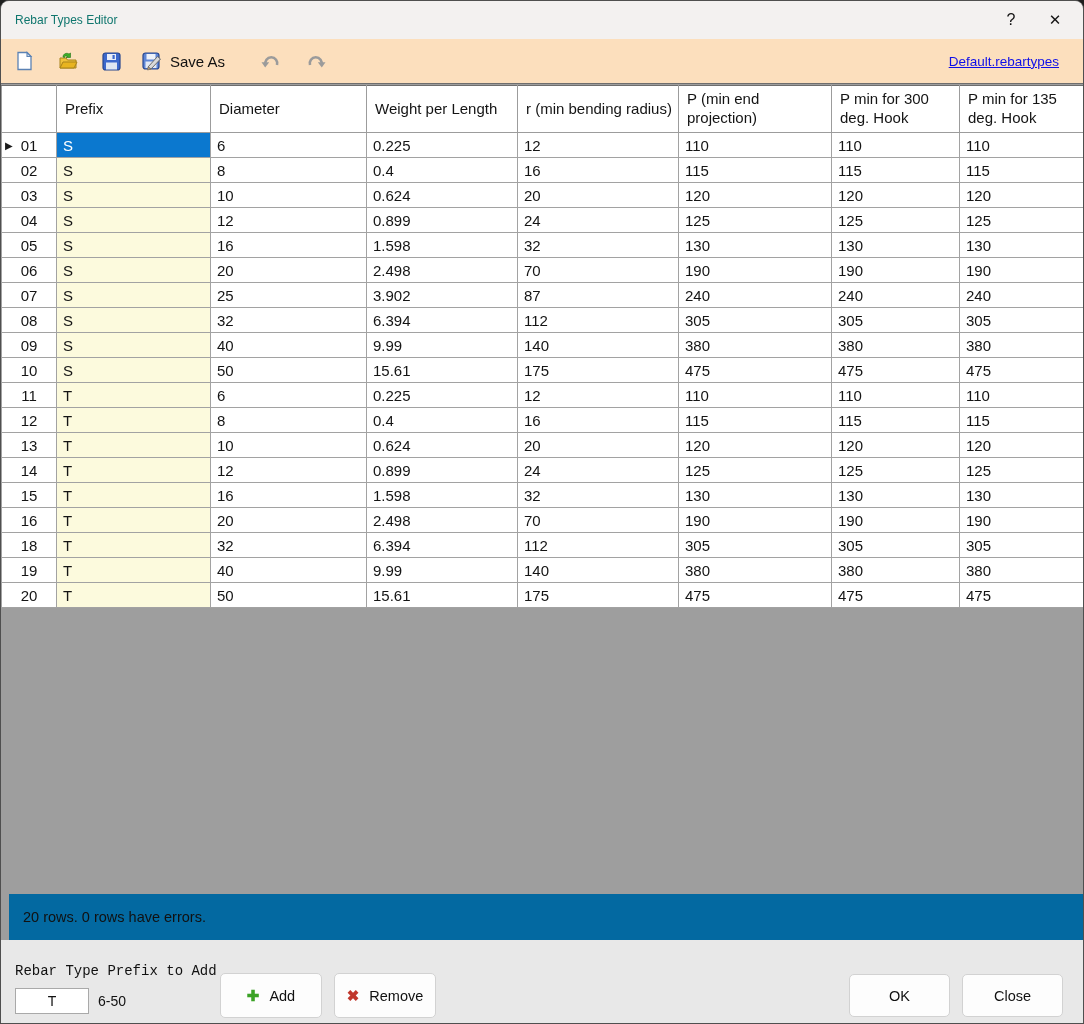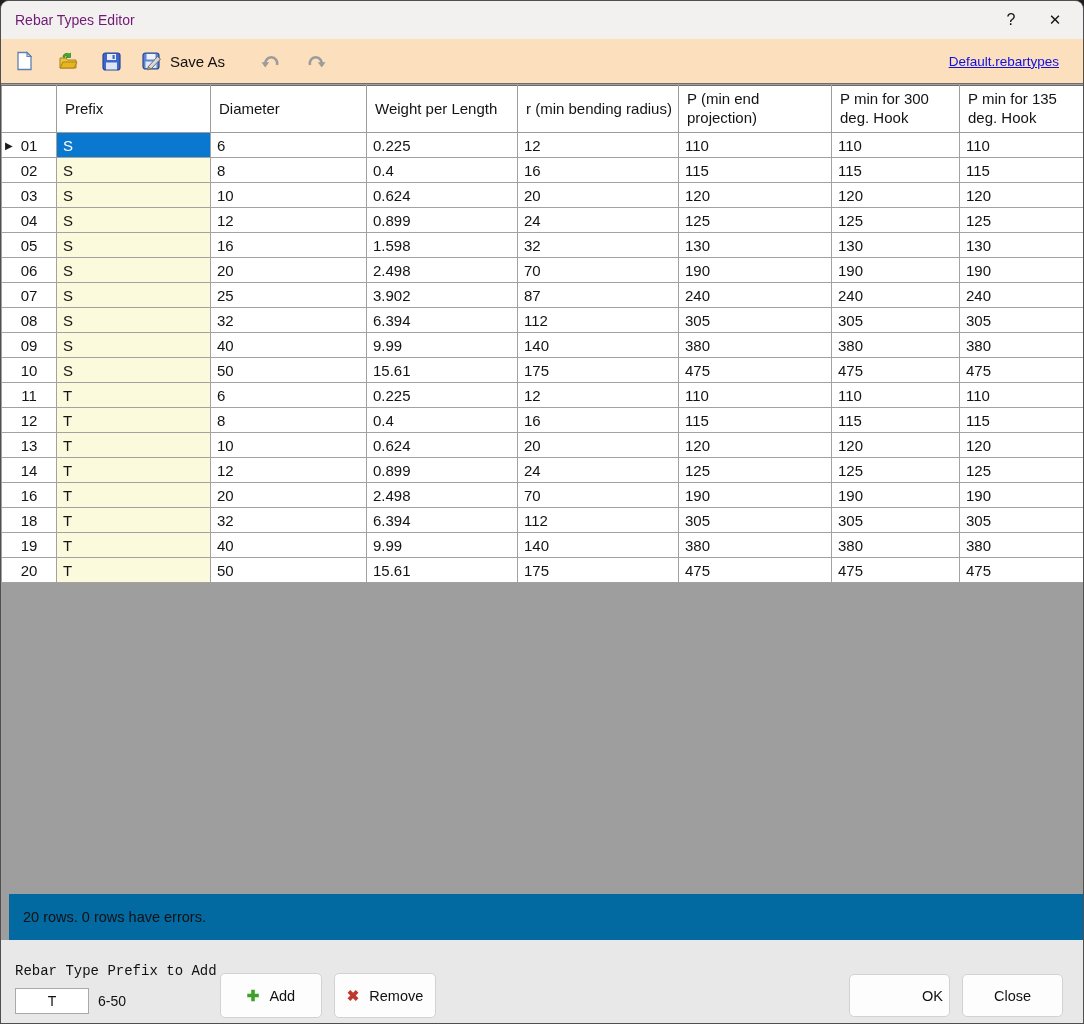--- a/index.html
+++ b/index.html
@@ -7,21 +7,21 @@
   .window{
     position:relative;width:1084px;height:1024px;margin:0 auto;
     background:#9e9e9e;border-radius:9px 9px 0 0;overflow:hidden;
     border:1px solid #4f4f4f;
   }
   
   .titlebar{
     position:absolute;left:0;top:0;width:100%;height:38px;
     background:#f3f1f0;display:flex;align-items:center;
   }
-  .titlebar .title{margin-left:14px;font-size:14px;color:#701a75;}
+  .titlebar .title{margin-left:14px;font-size:12px;color:#0f766e;}
   .titlebar .spacer{flex:1;}
   .cap-btn{width:44px;height:38px;display:flex;align-items:center;justify-content:center;
     font-size:16px;color:#111;cursor:default;background:transparent;border:none;}
   .cap-btn.close{font-size:15px;margin-right:6px;}
   
   .toolbar{
     position:absolute;left:0;top:38px;width:100%;height:45px;
     background:#fcdfbd;display:flex;align-items:center;
     border-bottom:1px solid #6e6e6e;
   }
@@ -69,21 +69,21 @@
     border:1px solid #a9a9a9;background:#fff;font-size:14px;text-align:center;color:#111;padding:0;
   }
   .footer .range-hint{position:absolute;left:97px;top:53px;font-size:14px;color:#111;}
   .btn{
     position:absolute;background:#fdfdfd;border:1px solid #d2d2d2;border-radius:5px;
     font-size:14.5px;color:#111;display:flex;align-items:center;justify-content:center;gap:10px;
     cursor:default;
   }
   .btn-add{left:219px;top:33px;width:102px;height:45px;}
   .btn-remove{left:333px;top:33px;width:102px;height:45px;}
-  .btn-ok{left:848px;top:34px;width:101px;height:43px;justify-content:flex-end;}
+  .btn-ok{left:848px;top:34px;width:101px;height:43px;}
   .btn-close{left:961px;top:34px;width:101px;height:43px;}
   .plus-ic{color:#3ba226;font-size:15px;font-weight:bold;line-height:1;}
   .x-ic{color:#c0372c;font-size:15px;font-weight:bold;line-height:1;}
 </style>
 </head>
 <body>
 
 <div class="window">
 
   <div class="titlebar">
@@ -313,20 +313,30 @@
             <td class="rowhead">14</td>
             <td class="prefix">T</td>
             <td>12</td>
             <td>0.899</td>
             <td>24</td>
             <td>125</td>
             <td>125</td>
             <td>125</td>
           </tr>
           <tr>
+            <td class="rowhead">15</td>
+            <td class="prefix">T</td>
+            <td>16</td>
+            <td>1.598</td>
+            <td>32</td>
+            <td>130</td>
+            <td>130</td>
+            <td>130</td>
+          </tr>
+          <tr>
             <td class="rowhead">16</td>
             <td class="prefix">T</td>
             <td>20</td>
             <td>2.498</td>
             <td>70</td>
             <td>190</td>
             <td>190</td>
             <td>190</td>
           </tr>
           <tr>

